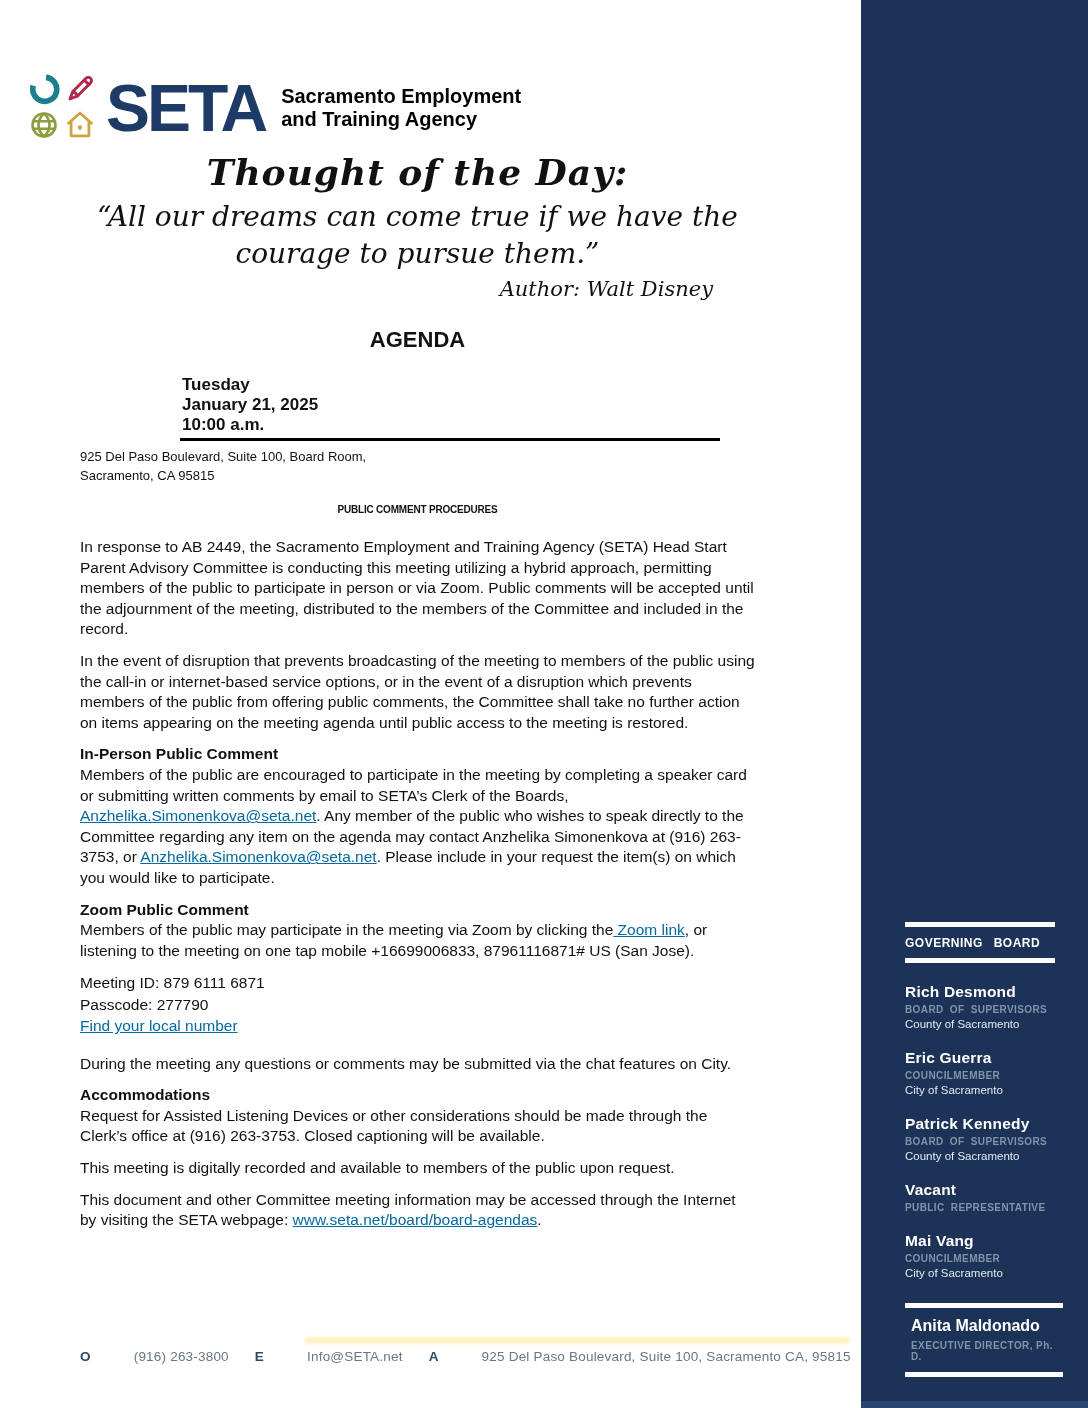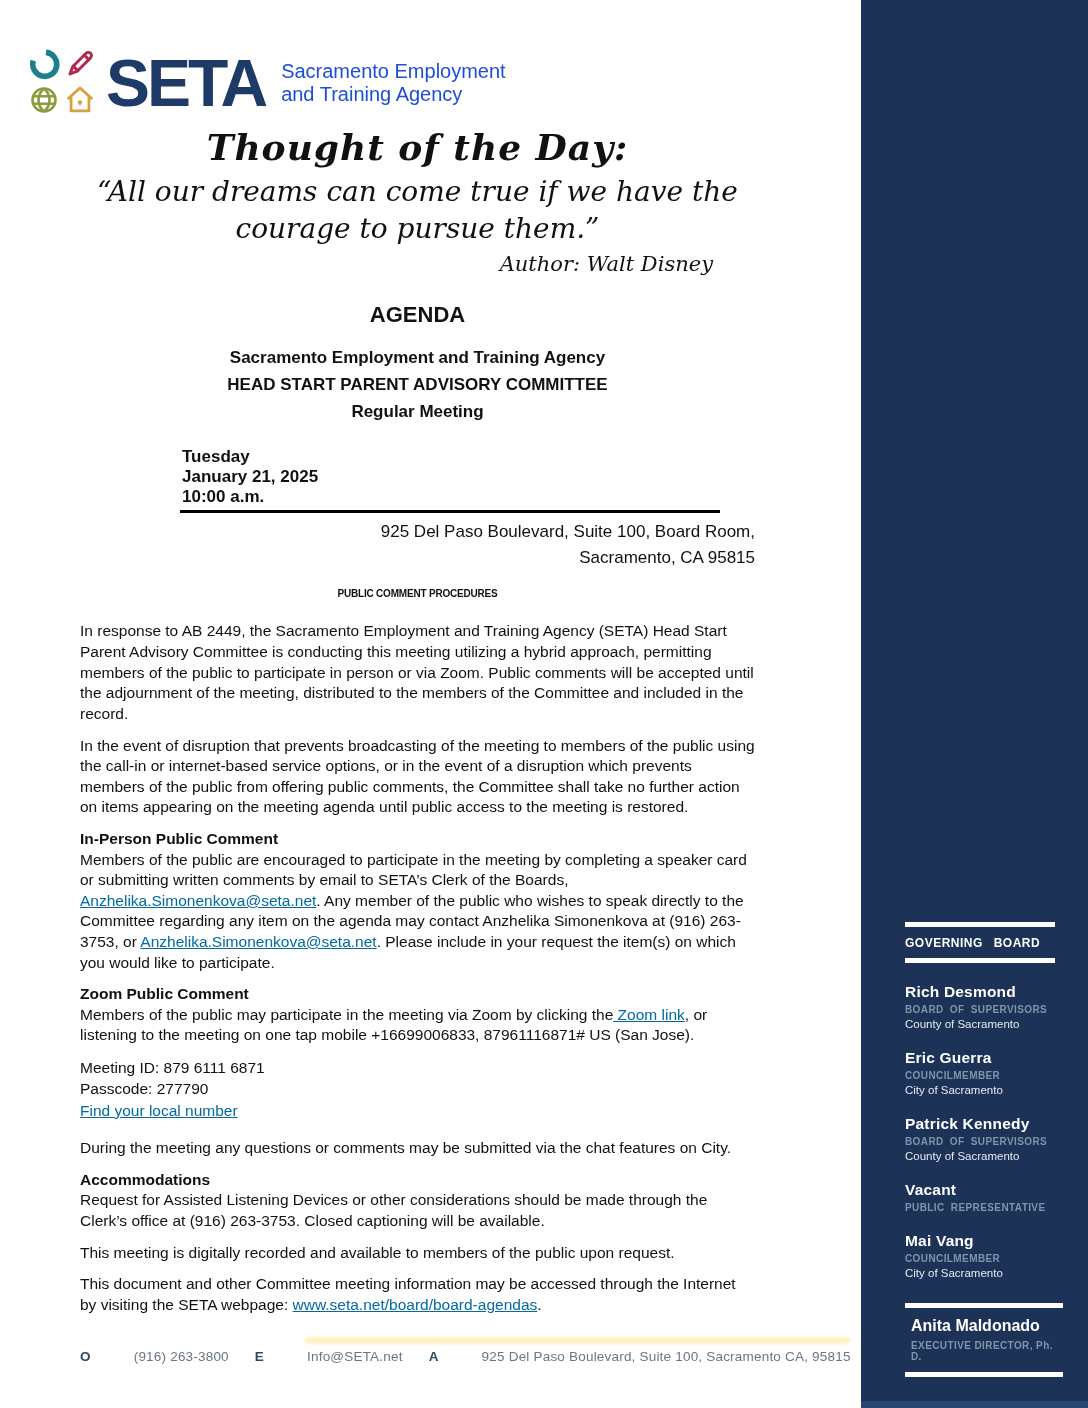--- a/index.html
+++ b/index.html
@@ -2,40 +2,40 @@
 <html><head>
 <meta charset="utf-8">
 <style>
   * { margin:0; padding:0; box-sizing:border-box; }
   html,body { width:1088px; height:1408px; background:#ffffff; }
   body { position:relative; overflow:hidden; font-family:"Liberation Sans", sans-serif; color:#111; }
 
   .page { position:relative; width:1088px; height:1408px; background:#fff; }
 
   
-  .main { position:absolute; left:0; top:0; width:785px; padding:2px 30px 0 80px; }
+  .main { position:absolute; left:0; top:11px; width:785px; padding:16px 30px 0 80px; }
 
   
   .logo-row { display:flex; align-items:center; margin:46px 0 0 -52px; }
   .logo-icons { display:grid; grid-template-columns:34px 34px; grid-template-rows:34px 34px; gap:2px; }
   .logo-icons svg { width:32px; height:32px; }
   .logo-word { font-size:66px; font-weight:800; color:#1e3a66; letter-spacing:-3px; line-height:.85; margin-left:8px; }
-  .logo-tag { margin-left:16px; font-size:20px; font-weight:400; color:#1d4ed8; line-height:1.15; }
+  .logo-tag { margin-left:16px; font-size:20px; font-weight:700; color:#000000; line-height:1.15; }
 
   
   .thought-title { margin-top:8px; text-align:center; font-family:"DejaVu Serif", serif; font-style:italic; font-weight:700; font-size:36px; letter-spacing:1px; }
   .quote { margin:6px auto 0; max-width:710px; text-align:center; font-family:"DejaVu Serif", serif; font-style:italic; font-size:28px; line-height:1.32; }
   .author { margin-top:4px; padding-right:42px; text-align:right; font-family:"DejaVu Serif", serif; font-style:italic; font-size:21px; }
 
   
   .agenda-h { margin-top:26px; text-align:center; font-size:22px; font-weight:700; }
   .meet-block { margin-top:16px; text-align:center; font-size:17px; font-weight:700; line-height:1.6; }
   .date-line { margin:22px 0 0 100px; width:540px; display:flex; justify-content:space-between; align-items:baseline;
                font-size:17px; font-weight:700; border-bottom:3px solid #000; padding:0 4px 3px 2px;flex-direction:column; }
-  .loc { margin-top:6px; text-align:right; font-size:17px; line-height:1.5; }
+  .loc { margin-top:6px; text-align:left; font-size:13px; line-height:1.5; }
   .procedures { margin-top:18px; text-align:center; font-size:10px; font-weight:700; letter-spacing:-0.2px; }
 
   
   .para { margin-top:11px; font-size:15.5px; line-height:1.33; }
   .para.first { margin-top:22px; }
   .sec-head { margin-top:11px; font-size:15.5px; font-weight:700; line-height:1.33; }
   .tight { margin-top:0; }
   a.doclink, .doclink { color:#0369a1; text-decoration:underline; cursor:pointer; }
   .zoomlines { margin-top:11px; font-size:15.5px; line-height:1.38; }
 
@@ -111,25 +111,20 @@
         <div>Sacramento Employment</div>
         <div>and Training Agency</div>
       </div>
     </div>
 
     <div class="thought-title">Thought of the Day:</div>
     <div class="quote">“All our dreams can come true if we have the courage to pursue them.”</div>
     <div class="author">Author: Walt Disney</div>
 
     <div class="agenda-h">AGENDA</div>
-    <div class="meet-block">
-      <div>Sacramento Employment and Training Agency</div>
-      <div>HEAD START PARENT ADVISORY COMMITTEE</div>
-      <div>Regular Meeting</div>
-    </div>
 
     <div class="date-line">
       <span>Tuesday</span>
       <span>January 21, 2025</span>
       <span>10:00 a.m.</span>
     </div>
     <div class="loc">
       <div>925 Del Paso Boulevard, Suite 100, Board Room,</div>
       <div>Sacramento, CA 95815</div>
     </div>

